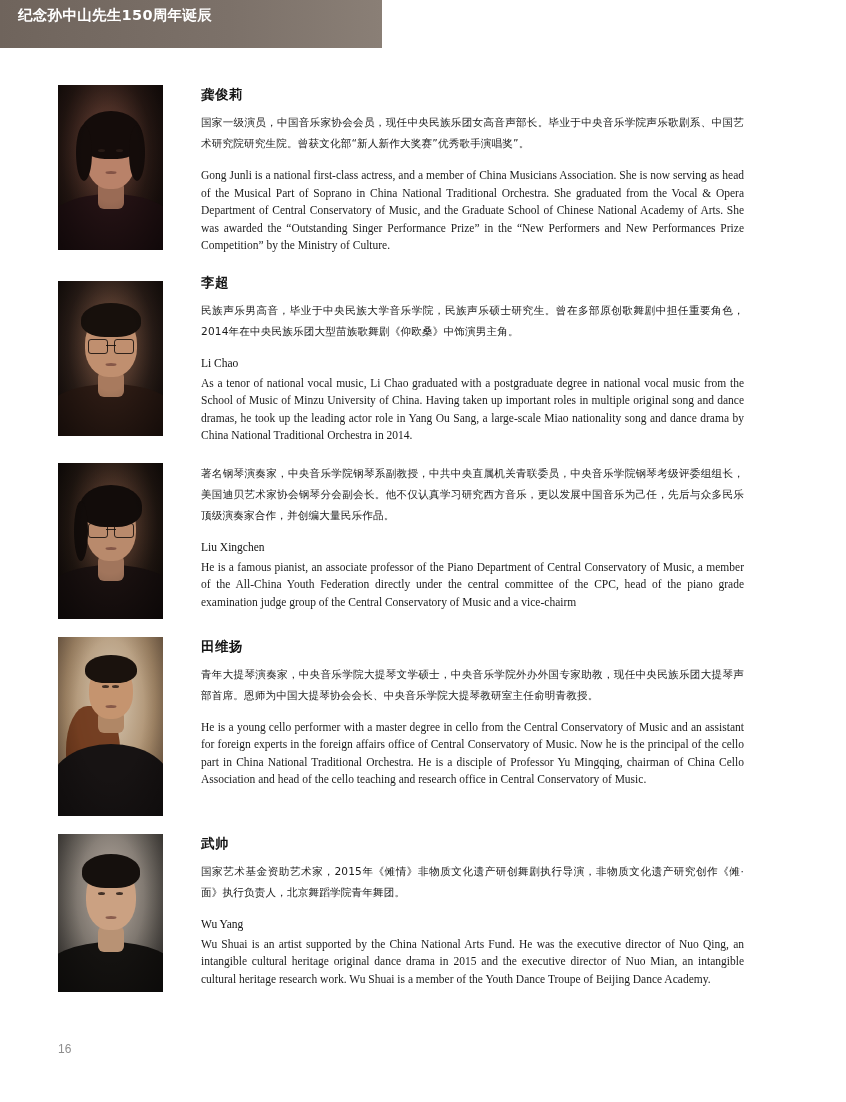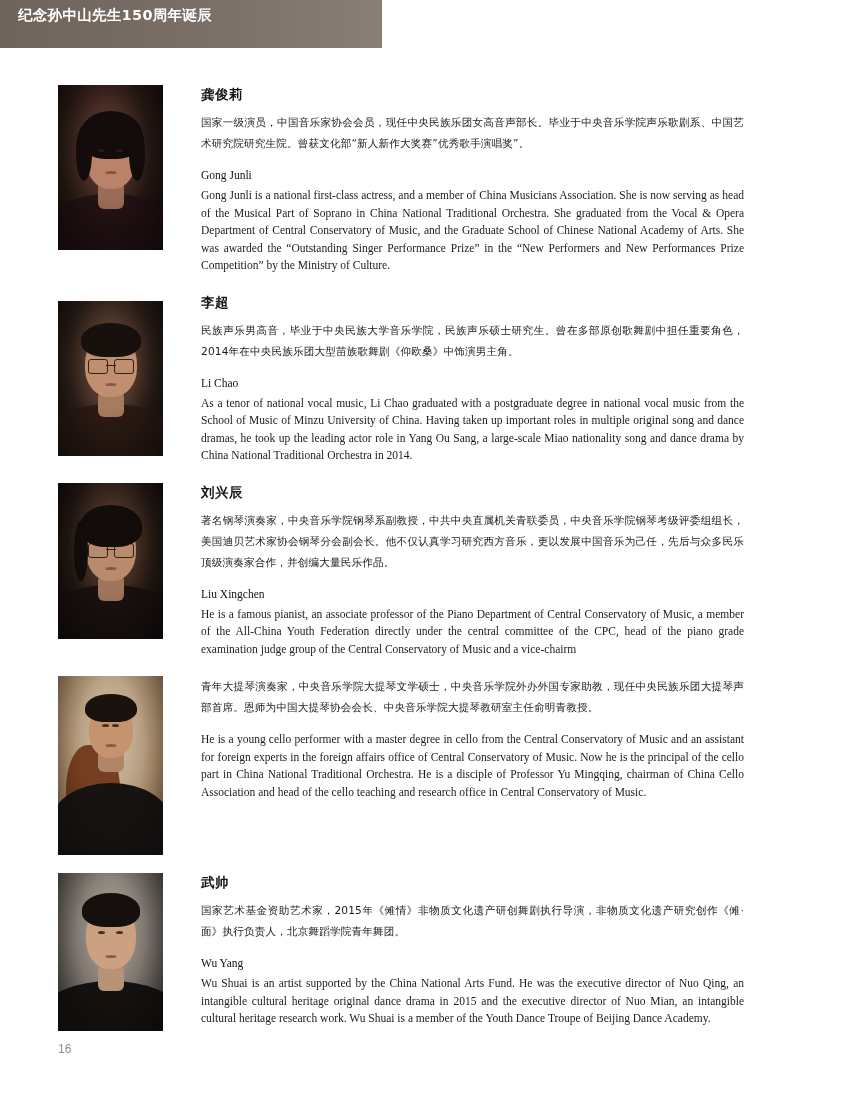--- a/index.html
+++ b/index.html
@@ -189,21 +189,20 @@
       <div class="p-hair-side" style="top:40px;left:18px;width:16px;height:56px;background:#140c0a;"></div>
       <div class="p-hair-side" style="top:40px;right:18px;width:16px;height:56px;background:#140c0a;"></div>
       <div class="p-eye" style="top:64px;left:40px;"></div>
       <div class="p-eye" style="top:64px;right:40px;"></div>
       <div class="p-mouth" style="top:86px;"></div>
       <div class="vignette"></div>
     </div>
     <div class="bio">
       <div class="name-cn">龚俊莉</div>
       <div class="desc-cn">国家一级演员，中国音乐家协会会员，现任中央民族乐团女高音声部长。毕业于中央音乐学院声乐歌剧系、中国艺术研究院研究生院。曾获文化部“新人新作大奖赛”优秀歌手演唱奖”。</div>
-      <div class="name-en">Gong Junli</div>
       <div class="desc-en">Gong Junli is a national first-class actress, and a member of China Musicians Association. She is now serving as head of the Musical Part of Soprano in China National Traditional Orchestra. She graduated from the Vocal &amp; Opera Department of Central Conservatory of Music, and the Graduate School of Chinese National Academy of Arts. She was awarded the “Outstanding Singer Performance Prize” in the “New Performers and New Performances Prize Competition” by the Ministry of Culture.</div>
     </div>
   </div>
 
   <div class="person" style="margin-bottom:18px;align-items:center;">
     <div class="photo" style="height:155px;background:linear-gradient(160deg,#2a201b 0%,#140d0a 100%);">
       <div class="p-bg" style="background:radial-gradient(ellipse at 50% 40%, #7a5440 0%, #2e201a 58%, #120c0a 100%);"></div>
       <div class="p-shoulder" style="background:#2d1b14;width:132px;height:58px;"></div>
       <div class="p-neck" style="top:90px;height:26px;background:#a87a5e;"></div>
       <div class="p-head" style="top:32px;width:52px;height:64px;background:#c08f6f;"></div>
@@ -234,41 +233,41 @@
       <div class="p-hair-side" style="top:38px;left:16px;width:14px;height:60px;background:#120c0a;"></div>
       <div class="p-glasses" style="top:60px;">
         <div class="lens" style="left:0;"></div>
         <div class="lens" style="right:0;"></div>
         <div class="bridge"></div>
       </div>
       <div class="p-mouth" style="top:84px;"></div>
       <div class="vignette"></div>
     </div>
     <div class="bio">
-      <div class="name-cn">刘兴辰</div>
       <div class="desc-cn">著名钢琴演奏家，中央音乐学院钢琴系副教授，中共中央直属机关青联委员，中央音乐学院钢琴考级评委组组长，美国迪贝艺术家协会钢琴分会副会长。他不仅认真学习研究西方音乐，更以发展中国音乐为己任，先后与众多民乐顶级演奏家合作，并创编大量民乐作品。</div>
       <div class="name-en">Liu Xingchen</div>
       <div class="desc-en">He is a famous pianist, an associate professor of the Piano Department of Central Conservatory of Music, a member of the All-China Youth Federation directly under the central committee of the CPC, head of the piano grade examination judge group of the Central Conservatory of Music and a vice-chairm</div>
     </div>
   </div>
 
   <div class="person" style="margin-bottom:18px;">
     <div class="photo" style="height:179px;background:linear-gradient(160deg,#cbb9a4 0%,#8d7256 100%);">
       <div class="p-bg" style="background:radial-gradient(ellipse at 50% 35%, #d8c9b4 0%, #a98c6b 60%, #6d5440 100%);"></div>
       <div class="p-cello" style="left:8px;bottom:0;width:54px;height:110px;"></div>
       <div class="p-shoulder" style="background:#171313;width:120px;height:78px;"></div>
       <div class="p-neck" style="top:74px;height:22px;background:#b08766;"></div>
       <div class="p-head" style="top:26px;width:44px;height:56px;background:#c5946f;"></div>
       <div class="p-hair" style="top:18px;width:52px;height:28px;background:#1a120d;"></div>
       <div class="p-eye" style="top:48px;left:44px;"></div>
       <div class="p-eye" style="top:48px;right:44px;"></div>
       <div class="p-mouth" style="top:68px;"></div>
       <div class="vignette" style="background:radial-gradient(ellipse at 50% 40%, rgba(0,0,0,0) 45%, rgba(0,0,0,.35) 100%);"></div>
     </div>
     <div class="bio">
+      <div class="name-cn">田维扬</div>
       <div class="desc-cn">青年大提琴演奏家，中央音乐学院大提琴文学硕士，中央音乐学院外办外国专家助教，现任中央民族乐团大提琴声部首席。恩师为中国大提琴协会会长、中央音乐学院大提琴教研室主任俞明青教授。</div>
       <div class="desc-en">He is a young cello performer with a master degree in cello from the Central Conservatory of Music and an assistant for foreign experts in the foreign affairs office of Central Conservatory of Music. Now he is the principal of the cello part in China National Traditional Orchestra. He is a disciple of Professor Yu Mingqing, chairman of China Cello Association and head of the cello teaching and research office in Central Conservatory of Music.</div>
     </div>
   </div>
 
   <div class="person">
     <div class="photo" style="height:158px;background:linear-gradient(160deg,#8e8680 0%,#44403d 100%);">
       <div class="p-bg" style="background:radial-gradient(ellipse at 50% 36%, #b9ada3 0%, #6e6861 60%, #33302e 100%);"></div>
       <div class="p-shoulder" style="background:#141210;width:130px;height:56px;"></div>
       <div class="p-neck" style="top:92px;height:26px;background:#b89274;"></div>

